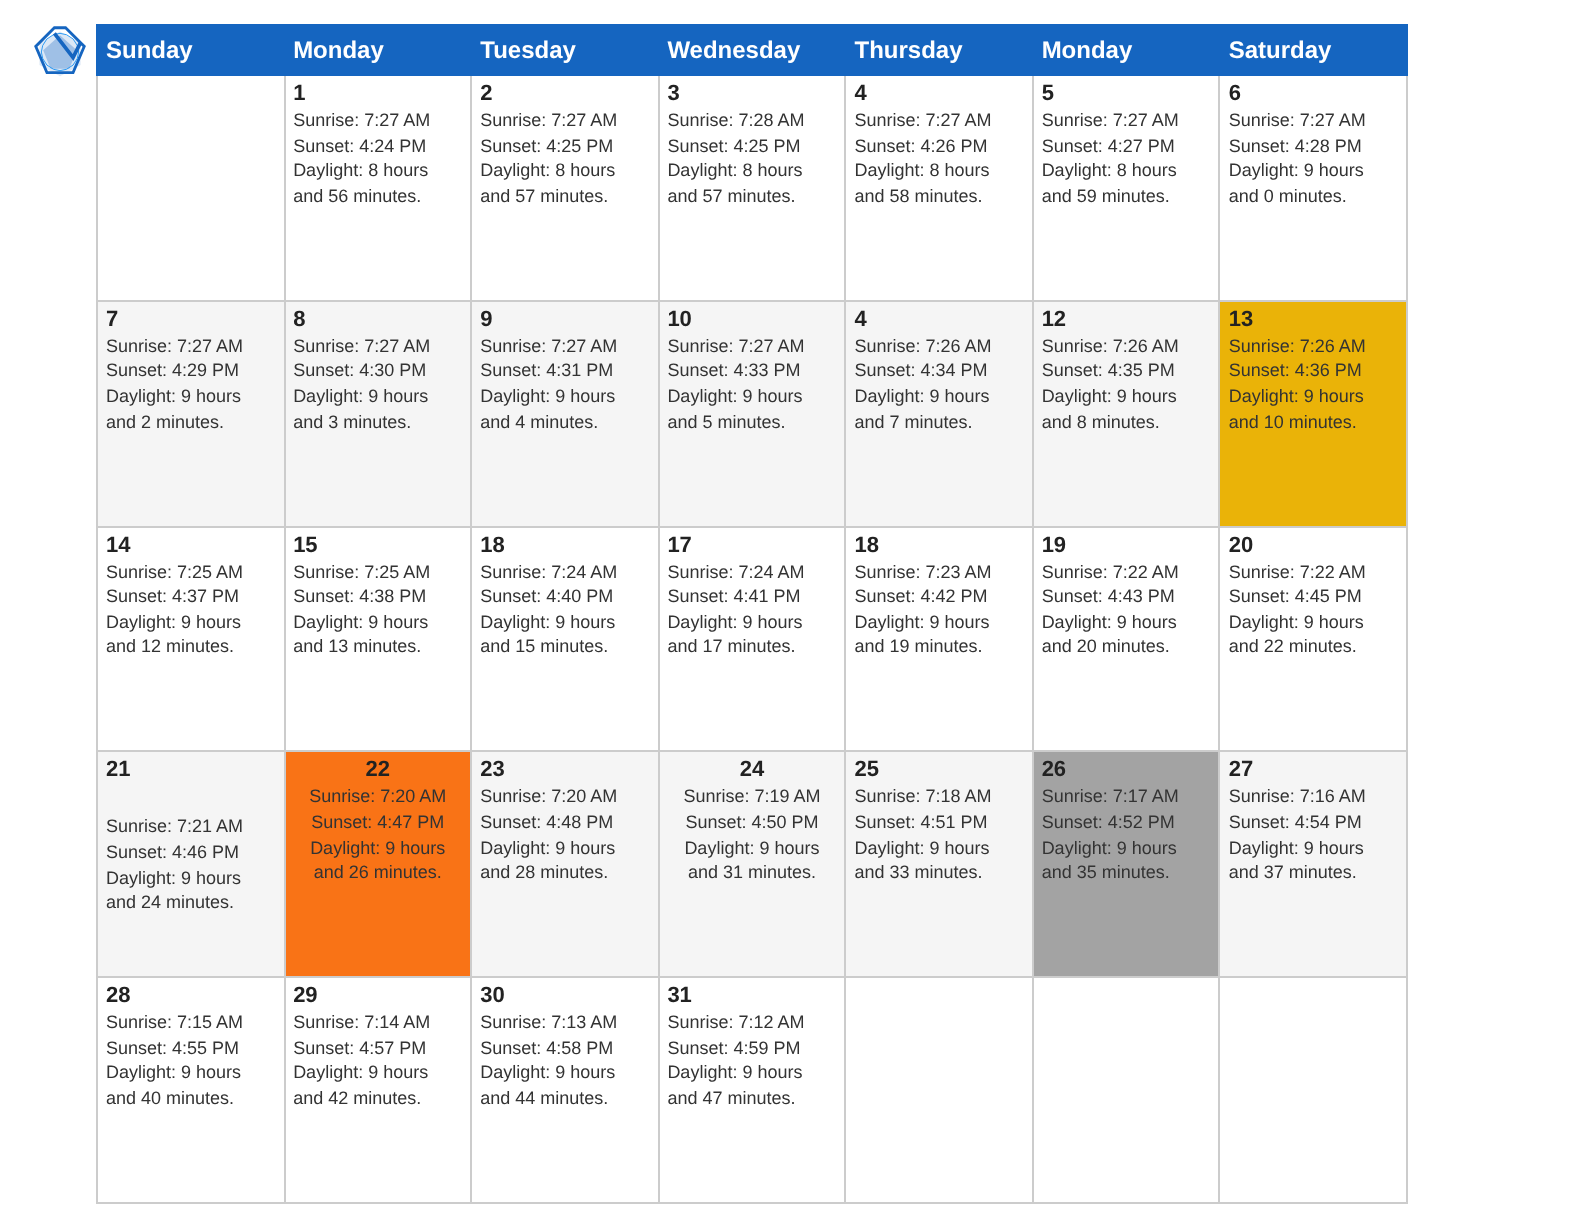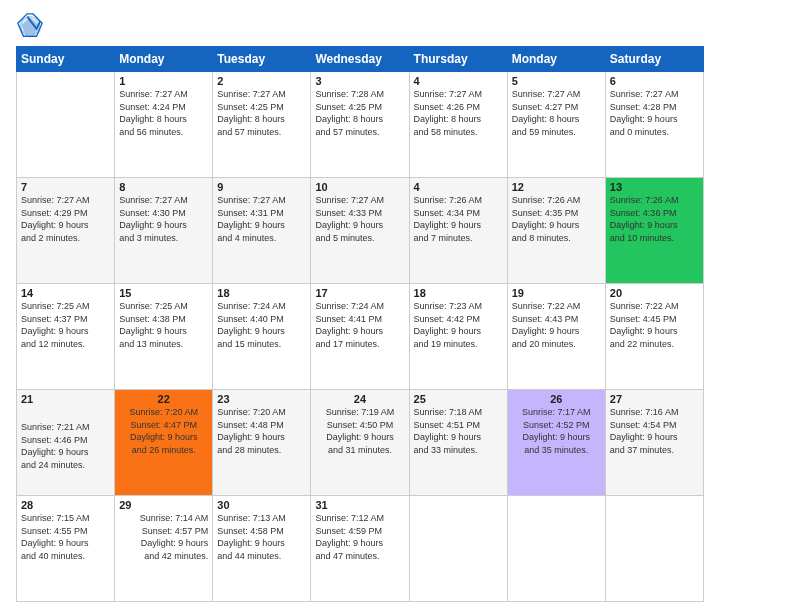--- a/index.html
+++ b/index.html
@@ -8,21 +8,21 @@
       height: 612px;
       font-family: Arial, sans-serif;
       background: #fff;
       overflow: hidden;
     }
     .page {
       width: 720px;
       height: 612px;
       padding: 12px 16px 10px 16px;
       display: flex;
-      flex-direction: column;
+      flex-direction: row;
     }
     .header {
       display: flex;
       align-items: flex-start;
       justify-content: space-between;
       margin-bottom: 6px;
     }
     .logo {
       display: flex;
       align-items: center;
@@ -215,21 +215,21 @@
 Daylight: 9 hours
 and 7 minutes.</div>
           </td>
           <td style="background: rgb(245, 245, 245);">
             <span class="day-number">12</span>
             <div class="day-info" style="white-space: pre-line;">Sunrise: 7:26 AM
 Sunset: 4:35 PM
 Daylight: 9 hours
 and 8 minutes.</div>
           </td>
-          <td style="background: #22c55e;">
+          <td style="background: #eab308;">
             <span class="day-number">13</span>
             <div class="day-info" style="white-space: pre-line;">Sunrise: 7:26 AM
 Sunset: 4:36 PM
 Daylight: 9 hours
 and 10 minutes.</div>
           </td>
         </tr>
         <tr>
           <td>
             <span class="day-number">14</span>
@@ -310,21 +310,21 @@
 Daylight: 9 hours
 and 31 minutes.</div>
           </td>
           <td style="background: rgb(245, 245, 245);">
             <span class="day-number">25</span>
             <div class="day-info" style="white-space: pre-line;">Sunrise: 7:18 AM
 Sunset: 4:51 PM
 Daylight: 9 hours
 and 33 minutes.</div>
           </td>
-          <td style="background: #c4b5fd; text-align: center;">
+          <td style="background: #a3a3a3;">
             <span class="day-number">26</span>
             <div class="day-info" style="white-space: pre-line;">Sunrise: 7:17 AM
 Sunset: 4:52 PM
 Daylight: 9 hours
 and 35 minutes.</div>
           </td>
           <td style="background: rgb(245, 245, 245);">
             <span class="day-number">27</span>
             <div class="day-info" style="white-space: pre-line;">Sunrise: 7:16 AM
 Sunset: 4:54 PM
@@ -335,21 +335,21 @@
         <tr>
           <td>
             <span class="day-number">28</span>
             <div class="day-info" style="white-space: pre-line;">Sunrise: 7:15 AM
 Sunset: 4:55 PM
 Daylight: 9 hours
 and 40 minutes.</div>
           </td>
           <td>
             <span class="day-number">29</span>
-            <div class="day-info" style="white-space: pre-line; text-align: right;">Sunrise: 7:14 AM
+            <div class="day-info" style="white-space: pre-line;">Sunrise: 7:14 AM
 Sunset: 4:57 PM
 Daylight: 9 hours
 and 42 minutes.</div>
           </td>
           <td>
             <span class="day-number">30</span>
             <div class="day-info" style="white-space: pre-line;">Sunrise: 7:13 AM
 Sunset: 4:58 PM
 Daylight: 9 hours
 and 44 minutes.</div>

